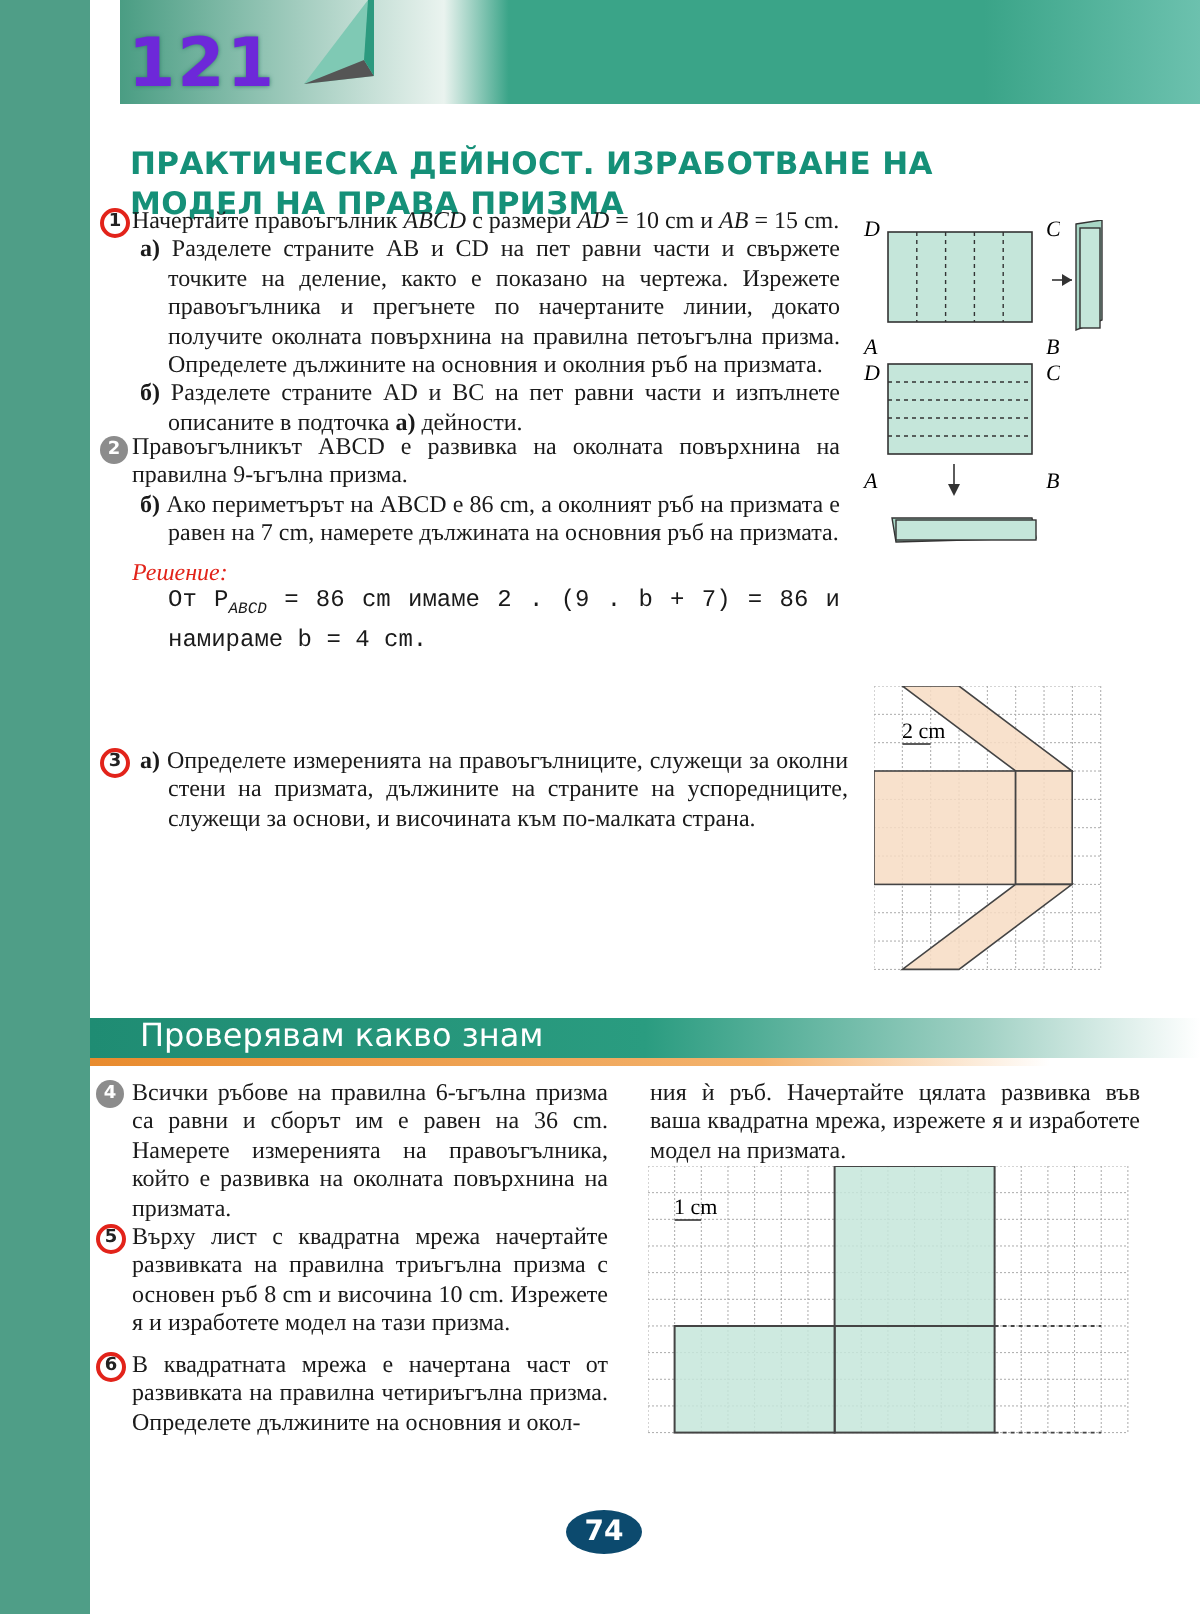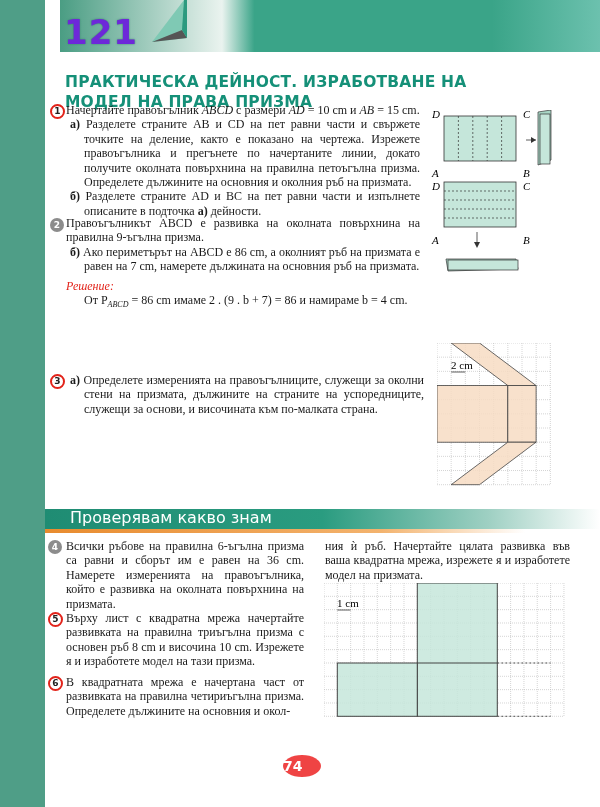--- a/index.html
+++ b/index.html
@@ -10,37 +10,37 @@
      background:linear-gradient(90deg,#4a9d83 0%, #eaf3ef 30%, #3aa488 36%, #3aa488 80%, #6cc1ae 100%); }
   .lesson-num { position:absolute; left:64px; top:12px; font-family:"DejaVu Sans", sans-serif;
      font-weight:bold; font-size:34px; color:#6d28d9; letter-spacing:1px;
      text-shadow:0 0 2px #2f7c67; }
   .page-curl { position:absolute; left:132px; top:0; width:55px; height:50px; }
   .title { position:absolute; left:65px; top:72px; width:440px; font-family:"DejaVu Sans", sans-serif;
      font-weight:bold; font-size:15.5px; line-height:20px; color:#159078; letter-spacing:0.2px; }
   .text { position:absolute; font-size:12px; line-height:14.4px; text-align:justify; }
   .text p { margin:0; }
   .ind { padding-left:18px; text-indent:-14px; }
-  .ind2 { padding-left:18px; }
+  .ind2 { padding-left:18px;font-family:Liberation Mono, monospace; }
   .badge { position:absolute; width:14px; height:14px; border-radius:50%; font-family:"DejaVu Sans", sans-serif;
      font-size:9px; font-weight:bold; text-align:center; line-height:14px; }
   .badge.red { border:2px solid #e2231a; width:11px; height:11px; line-height:11px; color:#222; background:#fff; }
   .badge.grey { background:#8c8c8c; color:#fff; }
   .solution-label { color:#e2231a; font-style:italic; }
   i { font-style:italic; }
   b { font-weight:bold; }
   .section-bar { position:absolute; left:45px; top:509px; width:555px; height:20px;
      background:linear-gradient(90deg,#1f8c73 0%, #2a9c80 50%, #9fd0c3 80%, #ffffff 100%); }
   .section-underline { position:absolute; left:45px; top:529px; width:480px; height:4px;
      background:linear-gradient(90deg,#e88b2e 0%, #f3b36e 70%, #fff 100%); }
   .section-title { position:absolute; left:70px; top:508px; font-family:"DejaVu Sans", sans-serif;
      font-size:16px; color:#fff; }
   .page-num { position:absolute; left:283px; top:755px; width:38px; height:22px; border-radius:50%;
-     background:#ef4444; color:#fff; font-family:"DejaVu Sans", sans-serif; font-weight:bold;
-     font-size:14px; line-height:22px; }
+     background:#0c4a6e; color:#fff; font-family:"DejaVu Sans", sans-serif; font-weight:bold;
+     font-size:14px; text-align:center; line-height:22px; }
   svg text { font-family:"Liberation Serif", serif; }
 </style>
 </head>
 <body>
 
 <div class="sidebar"></div>
 
 <div class="lesson-banner"></div>
 <div class="lesson-num">121</div>
 <svg class="page-curl" viewBox="0 0 55 50">

